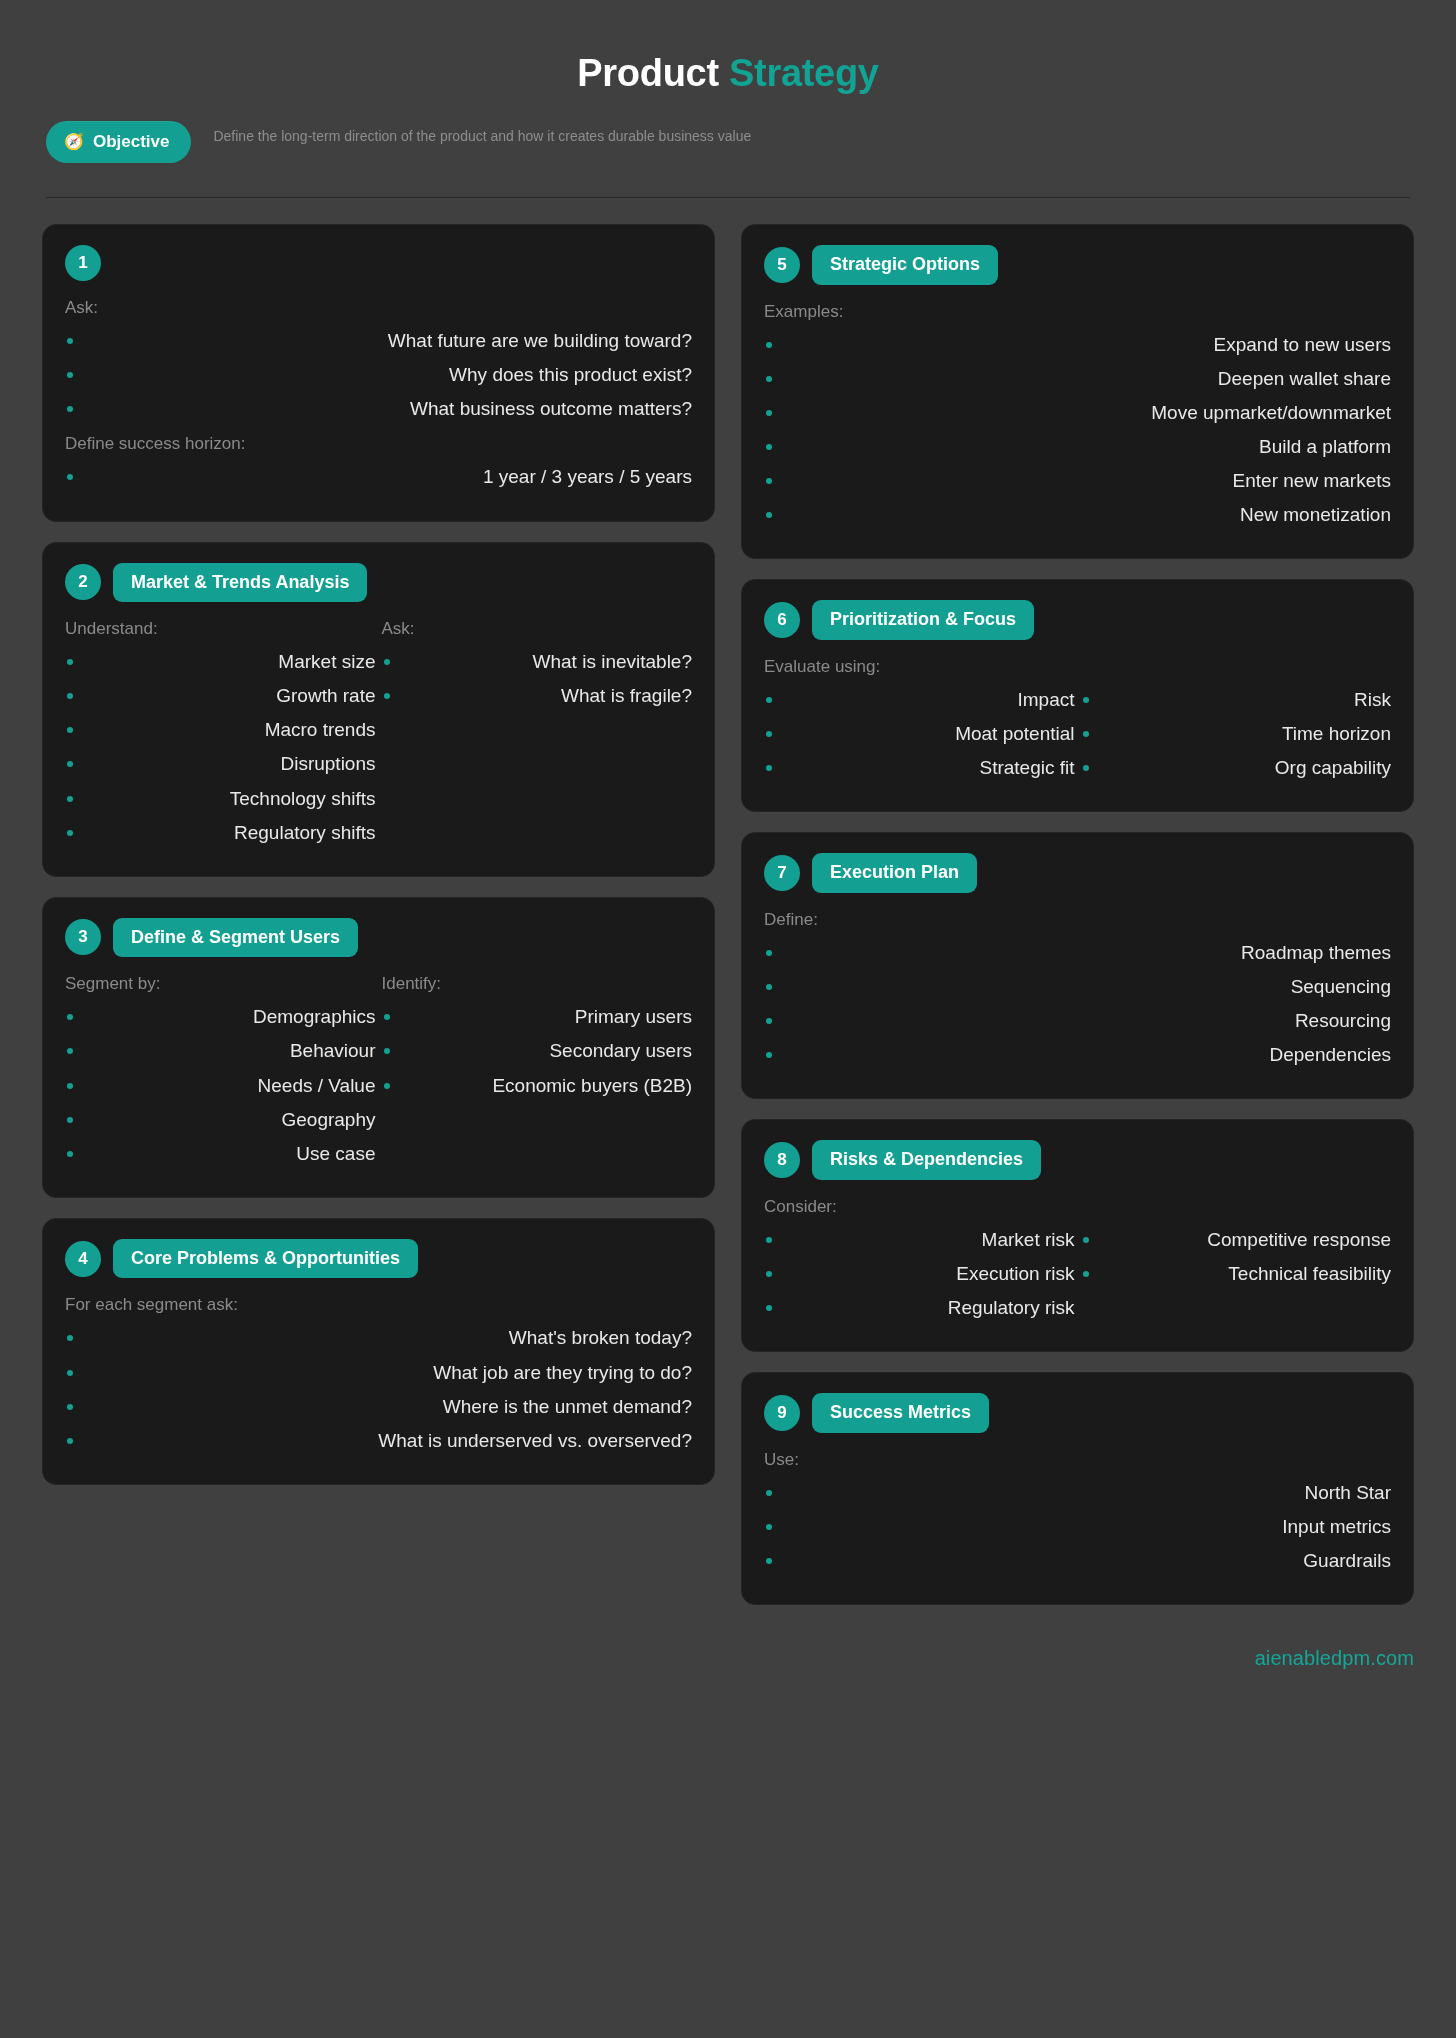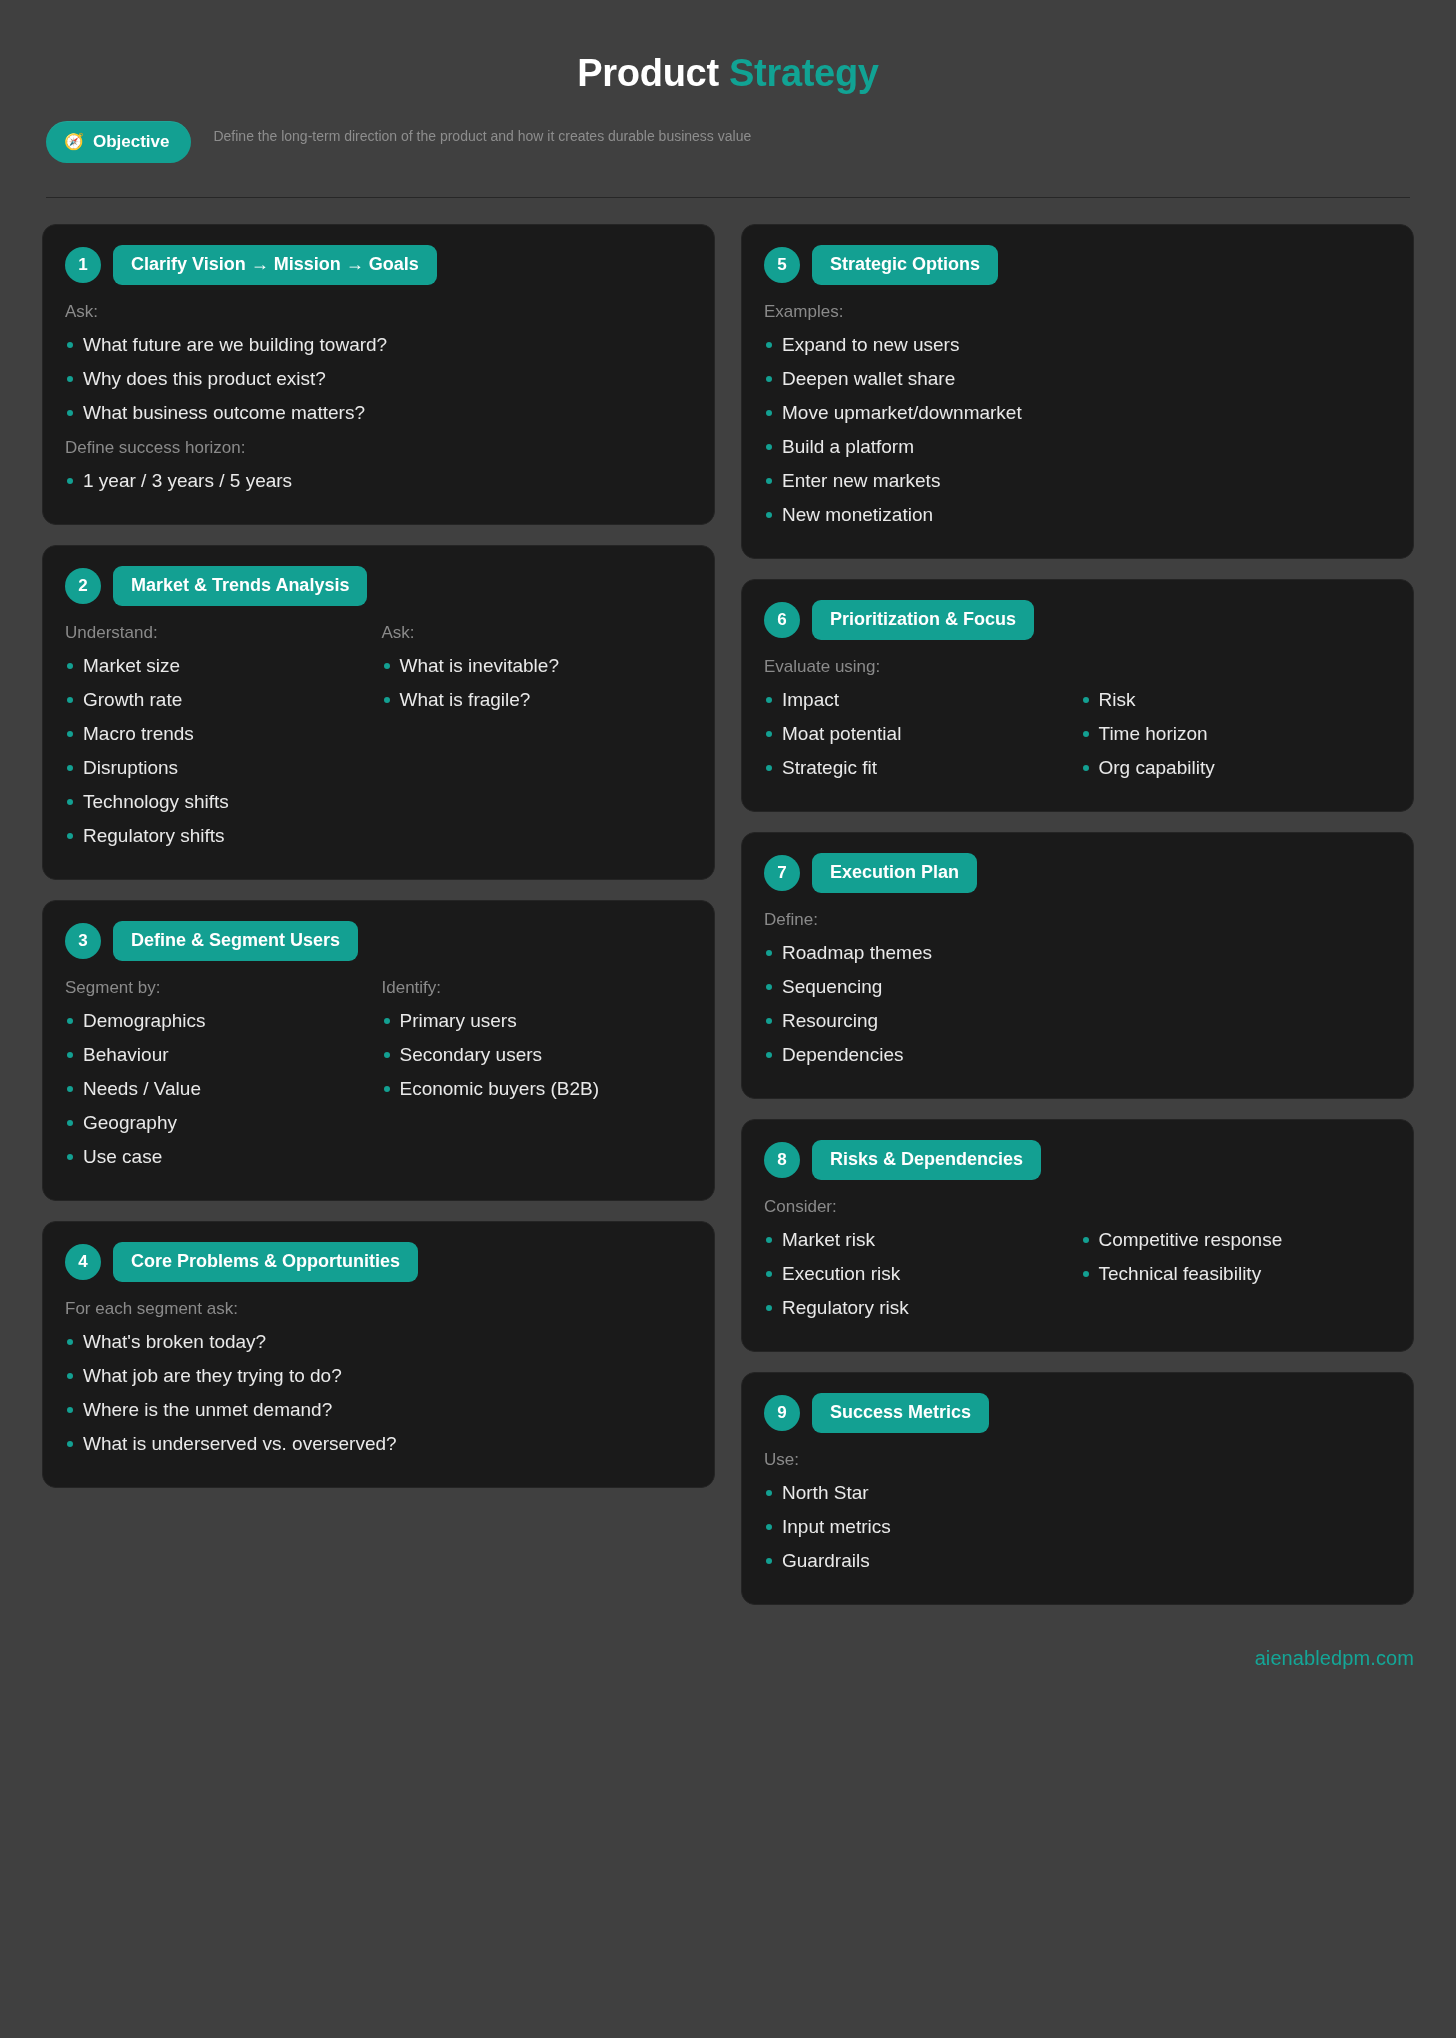--- a/index.html
+++ b/index.html
@@ -108,21 +108,21 @@
     white-space:nowrap;
   }
 
   .sublabel {
     color:#8a8a8a;
     font-size:17px;
     margin-bottom:9px;
     line-height:1.3;
   }
 
-  ul.blist { list-style:none; }
+  ul.blist { list-style:none;text-align:right; }
   ul.blist > li {
     position:relative;
     padding-left:18px;
     font-size:19px;
     line-height:1.32;
     color:#e9e9e9;
     margin-bottom:9px;
   }
   ul.blist > li::before {
     content:"";
@@ -186,21 +186,20 @@
     <div class="objective-text">Define the long-term direction of the product and how it creates durable business value</div>
   </div>
 
   <div class="divider"></div>
 
   <div class="columns">
     <div class="col" id="left-column">
         <div class="card">
           <div class="card-head">
             <div class="step-num">1</div>
-            <div class="card-title">Clarify Vision → Mission → Goals</div>
           </div>
           <div class="sublabel">Ask:</div>
           <ul class="blist">
             <li><span>What future are we building toward?</span></li>
             <li><span>Why does this product exist?</span></li>
             <li><span>What business outcome matters?</span></li>
           </ul>
           <div class="sublabel gap-top">Define success horizon:</div>
           <ul class="blist">
             <li><span>1 year / 3 years / 5 years</span></li>

